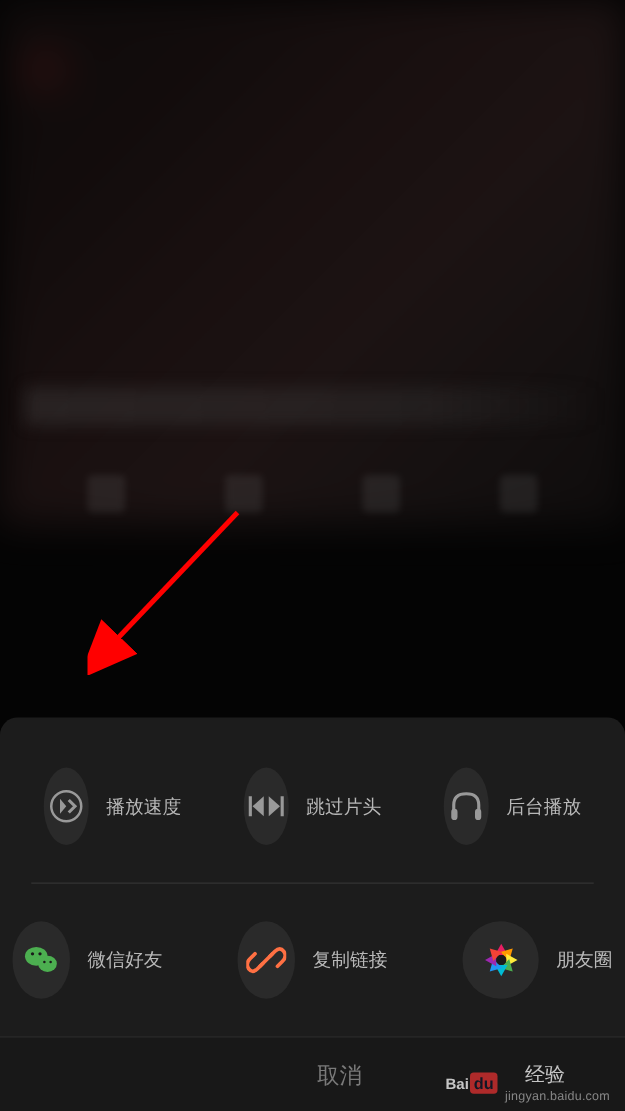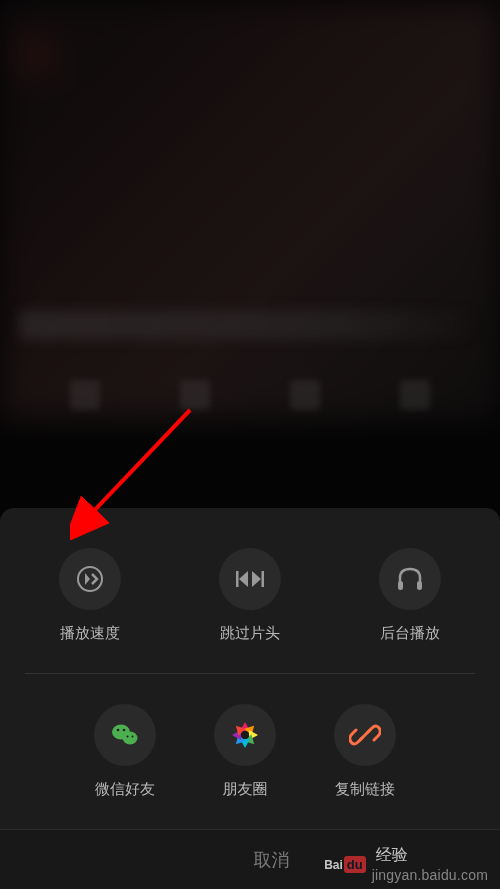--- a/index.html
+++ b/index.html
@@ -98,21 +98,20 @@
     }
     
     .options-row {
       display: flex;
       justify-content: space-around;
       padding: 10px 10px 30px 10px;
     }
     
     .option-item {
       display: flex;
-      flex-direction: column;
       align-items: center;
       gap: 14px;
       width: 110px;
     }
     
     .icon-circle {
       width: 62px;
       height: 62px;
       border-radius: 50%;
       background: #2a2a2a;
@@ -138,22 +137,22 @@
     }
     
     .divider {
       height: 1px;
       background: #333;
       margin: 0 25px;
     }
     
     .share-row {
       display: flex;
-      justify-content: center;
-      padding: 30px 20px 30px 10px;
+      justify-content: space-between;
+      padding: 30px 10px 30px 10px;
     }
     
     .share-row .option-item {
       width: 120px;
     }
     
     .cancel-button {
       height: 60px;
       display: flex;
       align-items: center;
@@ -192,26 +191,26 @@
       font-size: 13px;
       padding: 1px 3px;
       border-radius: 3px;
       margin-left: 1px;
       font-weight: 600;
     }
     
     .watermark-jingyan {
       color: #fff;
       font-size: 16px;
-      margin-left: 4px;
+      margin-left: 16px;
     }
     
     .watermark-url {
       color: #aaa;
-      font-size: 14px;
+      font-size: 10px;
       margin-top: 1px;
       letter-spacing: 0.2px;
     }
     
     .watermark-right {
       display: flex;
       flex-direction: column;
       align-items: flex-start;
     }
     
@@ -303,20 +302,31 @@
         <svg viewBox="0 0 32 32">
           <ellipse cx="12" cy="13" rx="9" ry="7.5" fill="#4CAF50"></ellipse>
           <ellipse cx="21" cy="19" rx="7.5" ry="6.5" fill="#4CAF50"></ellipse>
           <circle cx="9" cy="11" r="1.3" fill="#1a1a1a"></circle>
           <circle cx="15" cy="11" r="1.3" fill="#1a1a1a"></circle>
           <circle cx="18.5" cy="17.5" r="1" fill="#1a1a1a"></circle>
           <circle cx="23.5" cy="17.5" r="1" fill="#1a1a1a"></circle>
         </svg>
       </div>
       <span class="option-label">微信好友</span>
+    </div>
+
+    <div class="option-item">
+      <div class="icon-circle">
+        <svg viewBox="0 0 32 32" fill="none" stroke="#FF7043" stroke-width="3" stroke-linecap="round">
+          <path d="M13 19 L9 23 Q5 27 2 23 Q-1 19 3 15 L7 11"></path>
+          <path d="M19 13 L23 9 Q27 5 30 9 Q33 13 29 17 L25 21"></path>
+          <line x1="11" y1="21" x2="21" y2="11"></line>
+        </svg>
+      </div>
+      <span class="option-label">复制链接</span>
     </div>
 
     <div class="option-item">
       <div class="icon-circle moments-bg">
         <svg viewBox="0 0 32 32">
           <g transform="translate(16,16)">
             <path d="M0 -13 L5 -4 L-5 -4 Z" fill="#E91E63" transform="rotate(0)"></path>
             <path d="M0 -13 L5 -4 L-5 -4 Z" fill="#FF9800" transform="rotate(45)"></path>
             <path d="M0 -13 L5 -4 L-5 -4 Z" fill="#FFEB3B" transform="rotate(90)"></path>
             <path d="M0 -13 L5 -4 L-5 -4 Z" fill="#4CAF50" transform="rotate(135)"></path>
@@ -324,31 +334,20 @@
             <path d="M0 -13 L5 -4 L-5 -4 Z" fill="#2196F3" transform="rotate(225)"></path>
             <path d="M0 -13 L5 -4 L-5 -4 Z" fill="#9C27B0" transform="rotate(270)"></path>
             <path d="M0 -13 L5 -4 L-5 -4 Z" fill="#F44336" transform="rotate(315)"></path>
             <circle cx="0" cy="0" r="4" fill="#1a1a1a"></circle>
           </g>
         </svg>
       </div>
       <span class="option-label">朋友圈</span>
     </div>
 
-    <div class="option-item">
-      <div class="icon-circle">
-        <svg viewBox="0 0 32 32" fill="none" stroke="#FF7043" stroke-width="3" stroke-linecap="round">
-          <path d="M13 19 L9 23 Q5 27 2 23 Q-1 19 3 15 L7 11"></path>
-          <path d="M19 13 L23 9 Q27 5 30 9 Q33 13 29 17 L25 21"></path>
-          <line x1="11" y1="21" x2="21" y2="11"></line>
-        </svg>
-      </div>
-      <span class="option-label">复制链接</span>
-    </div>
-
   </div>
 
   <div class="cancel-button">
     <span>取消</span>
   </div>
 
 </div>
 
 <div class="watermark">
   <div class="watermark-logo">

